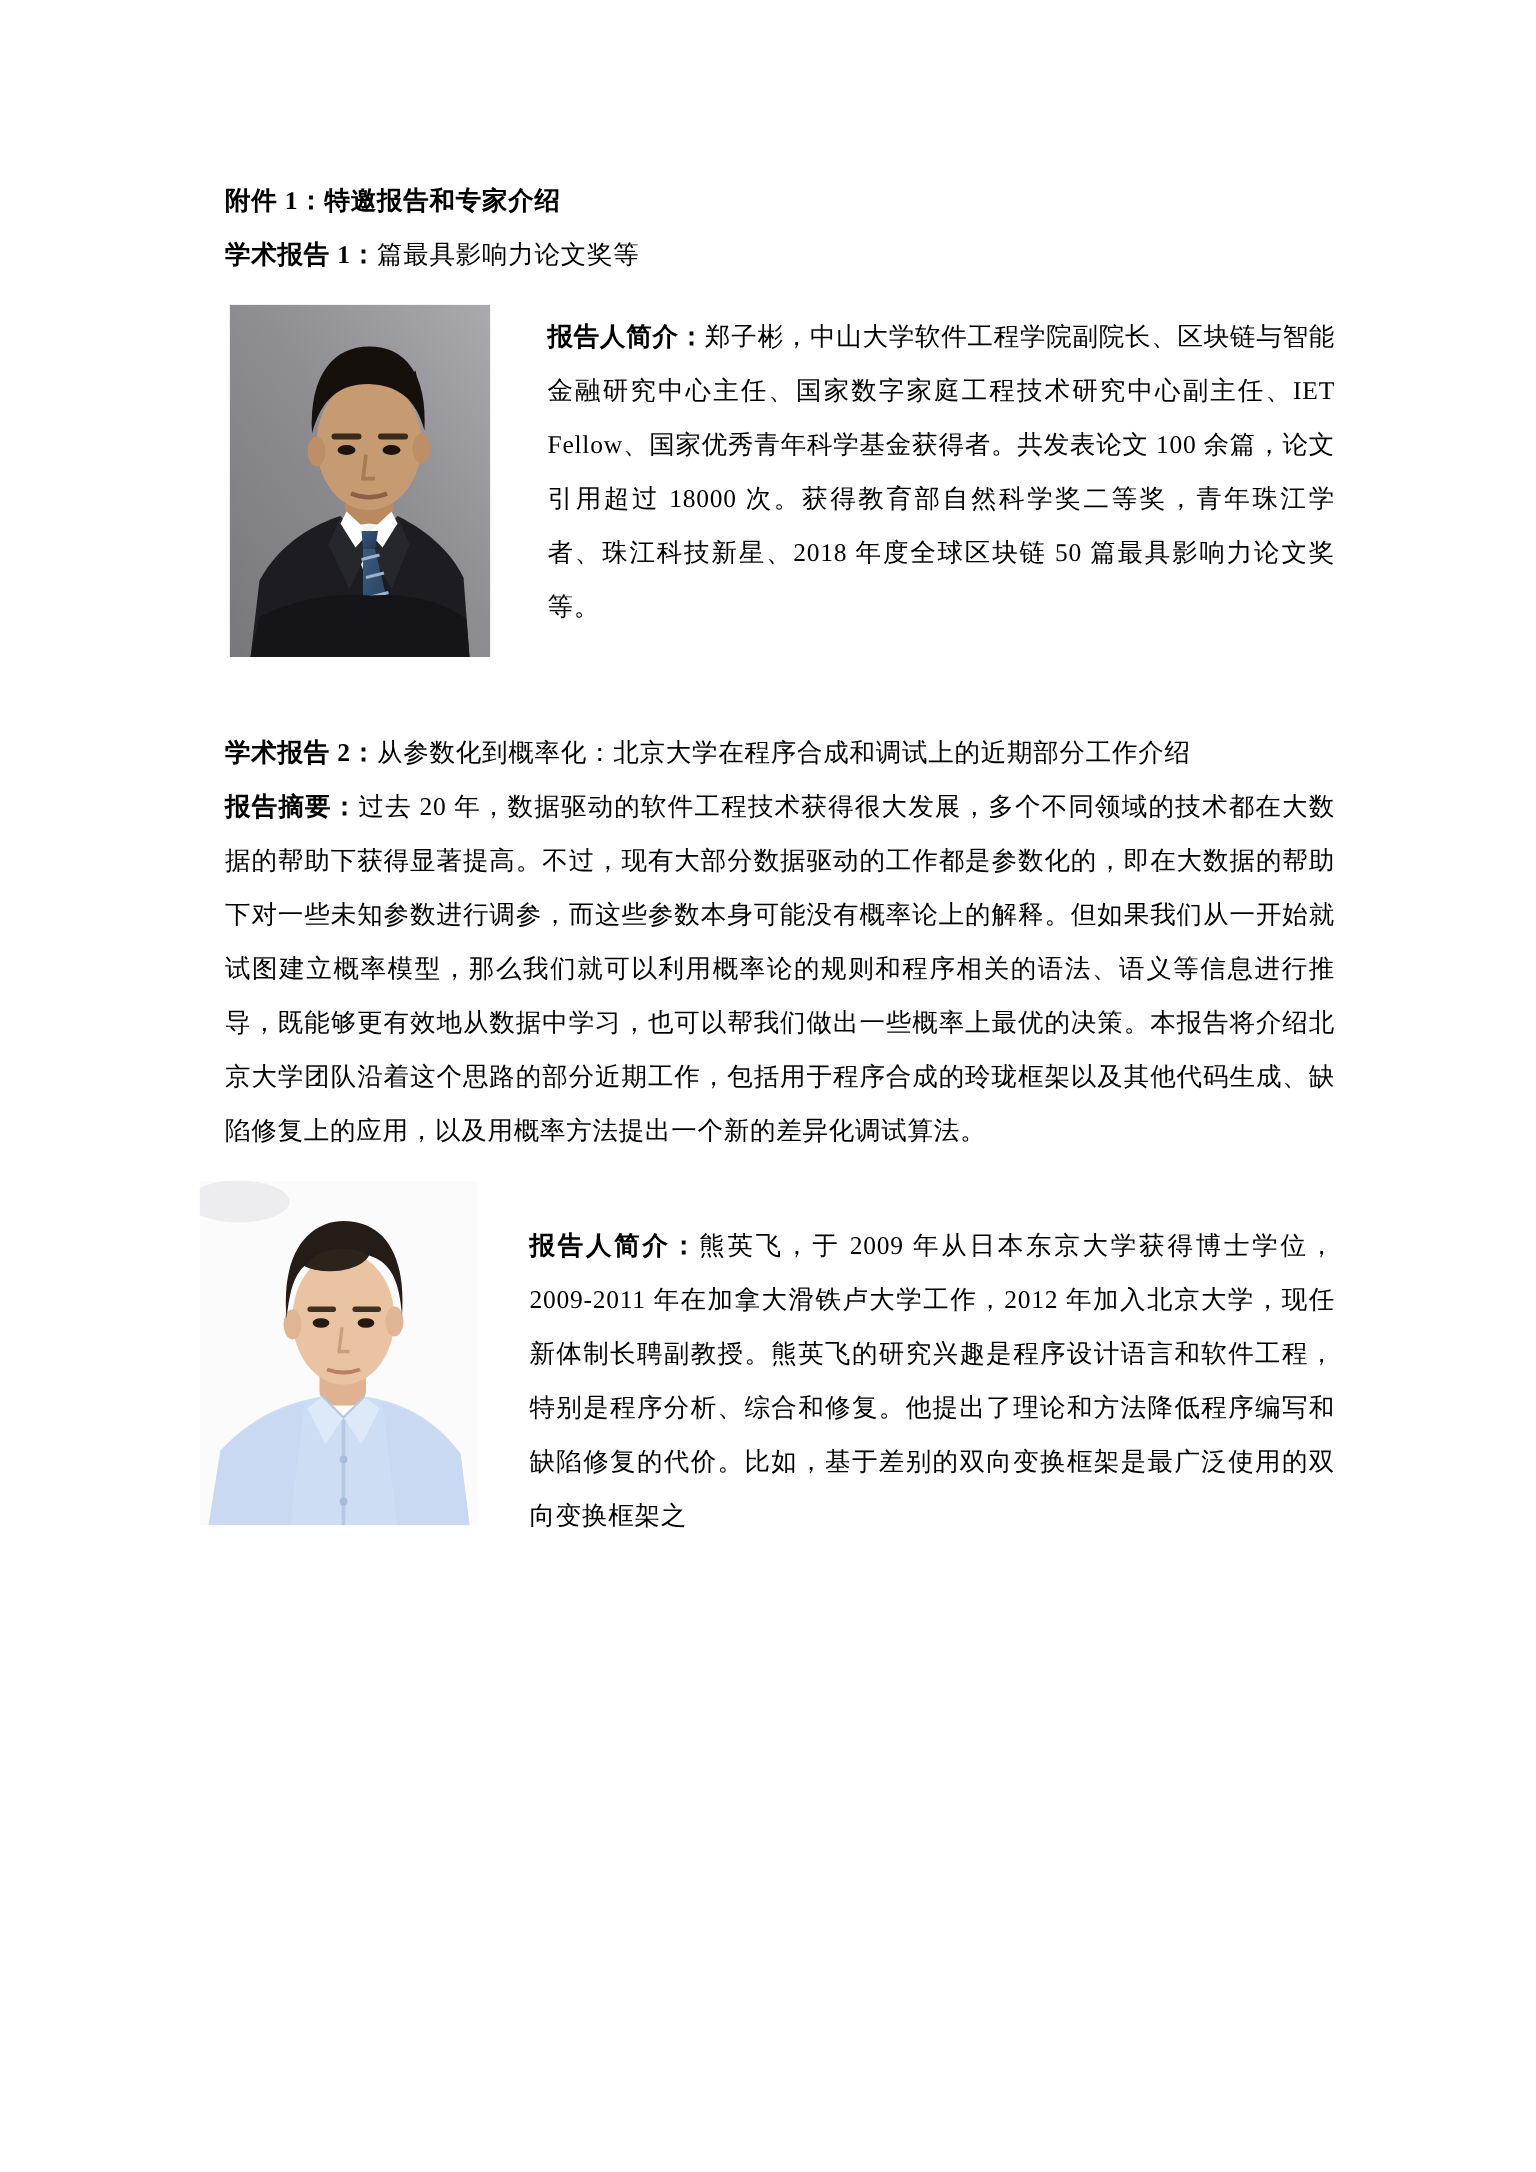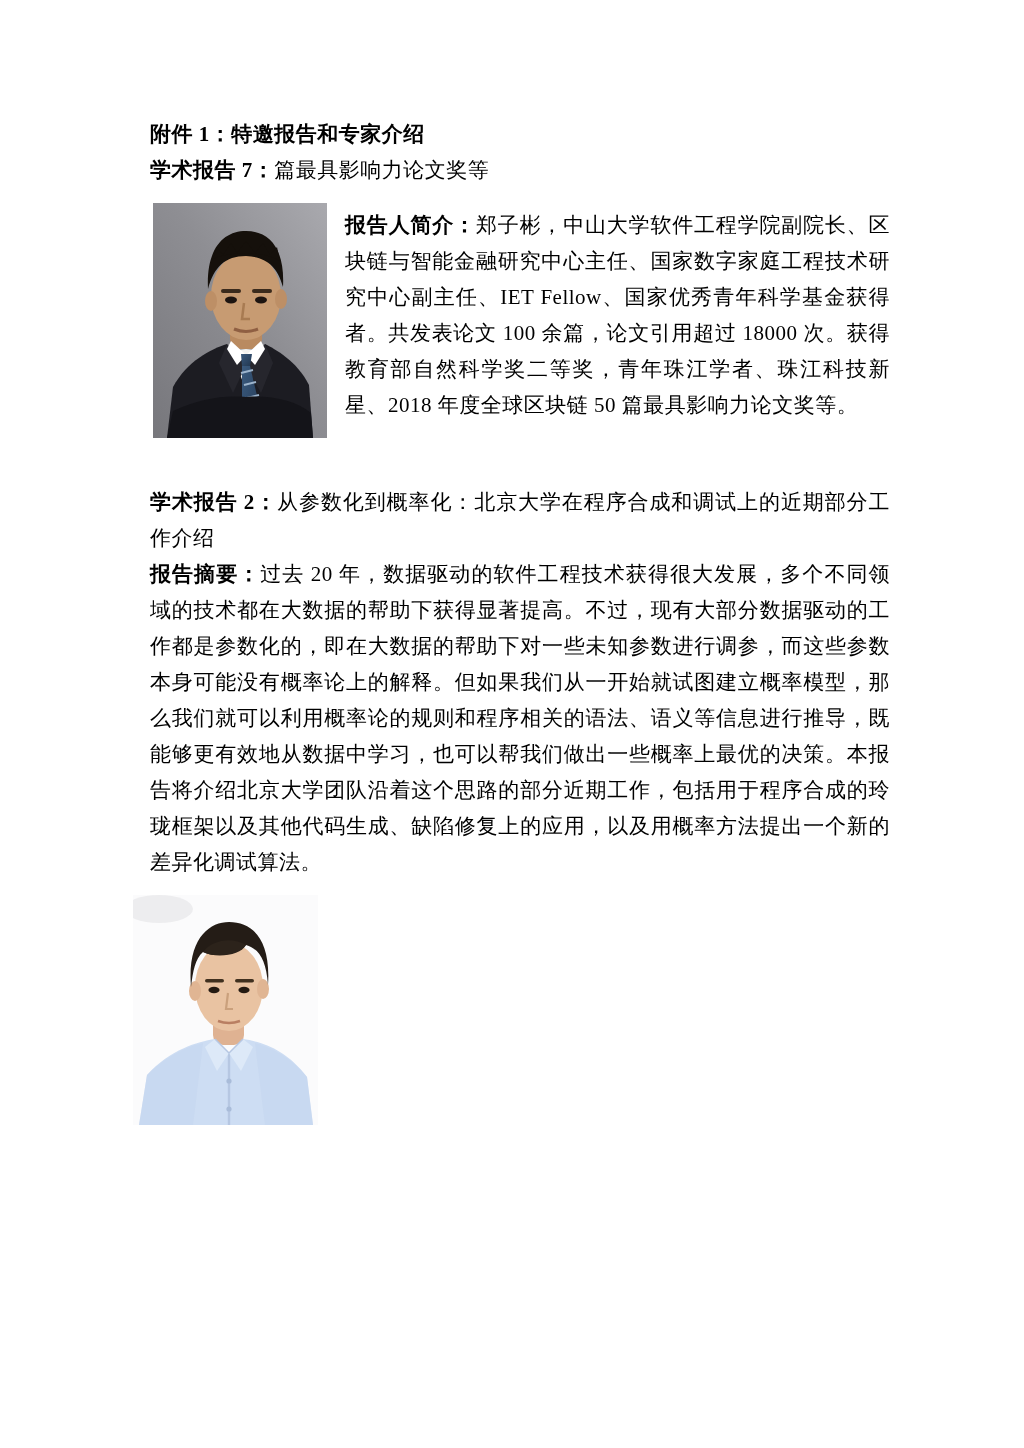--- a/index.html
+++ b/index.html
@@ -13,46 +13,46 @@
     color: #000000;
   }
   .content {
     position: absolute;
     left: 150px;
     top: 116px;
     width: 740px;
   }
   .line, .para, .bio-text {
     margin: 0;
-    font-size: 21px;
+    font-size: 17px;
     line-height: 36px;
     letter-spacing: 0.5px;
   }
   .line { text-align: justify; }
   .para { text-align: justify; text-justify: inter-ideograph; }
   .bio-text { text-align: justify; text-justify: inter-ideograph; }
   .bold { font-weight: bold; }
-  .bio-row { display: flex; align-items: flex-start; margin-top: 15px; }
+  .bio-row { display: flex; align-items: flex-start; margin-top: 15px; gap: 20px; }
   .photo { flex: none; overflow: hidden; }
   .photo svg { display: block; }
   .photo-1 { width: 174px; height: 235px; margin-left: 3px; }
   .bio-1 { flex: 1; margin-left: 18px; padding-top: 4px; }
   .photo-2 { width: 185px; height: 230px; margin-left: -17px; }
   .bio-2 { flex: 1; margin-left: 15px; padding-top: 26px; }
   .report2-heading { margin-top: 46px; }
 </style>
 </head>
 <body>
 
 <div class="page">
   <div class="content">
 
     <p class="line bold">附件 1：特邀报告和专家介绍</p>
 
-    <p class="line"><span class="bold">学术报告 7：</span><span>篇最具影响力论文奖等</span></p>
+    <p class="line"><span class="bold">学术报告 1：</span><span>篇最具影响力论文奖等</span></p>
 
 
     <div class="bio-row">
       <div class="photo photo-1">
         <svg width="174" height="235" viewBox="0 0 174 235" xmlns="http://www.w3.org/2000/svg">
           <defs>
             <linearGradient id="bg1" x1="0" y1="1" x2="1" y2="0">
               <stop offset="0" stop-color="#77777c"></stop>
               <stop offset="0.55" stop-color="#8e8e93"></stop>
               <stop offset="1" stop-color="#a9a9ae"></stop>
@@ -136,16 +136,17 @@
           <circle cx="96" cy="214" r="2.6" fill="#a9bcd9"></circle>
 
           <path d="M82,144 L96,158 L84,176 L72,152 Z" fill="#dde9f8"></path>
           <path d="M110,144 L96,158 L108,176 L120,152 Z" fill="#dde9f8"></path>
           <path d="M82,144 L96,158 L110,144" fill="none" stroke="#b6c7e2" stroke-width="1.5"></path>
 
           <path d="M14,180 C34,160 56,151 70,148 L60,230 L6,230 Z" fill="#c4d5ee" opacity="0.55"></path>
           <path d="M174,182 C156,160 136,152 122,148 L132,230 L180,230 Z" fill="#c4d5ee" opacity="0.55"></path>
         </svg>
       </div>
+      <p class="bio-text bio-2"><span class="bold">报告人简介：</span><span>熊英飞，于 2009 年从日本东京大学获得博士学位，2009-2011 年在加拿大滑铁卢大学工作，2012 年加入北京大学，现任新体制长聘副教授。熊英飞的研究兴趣是程序设计语言和软件工程，特别是程序分析、综合和修复。他提出了理论和方法降低程序编写和缺陷修复的代价。比如，基于差别的双向变换框架是最广泛使用的双向变换框架之</span></p>
     </div>
 
   </div>
 </div>
 
 </body></html>

